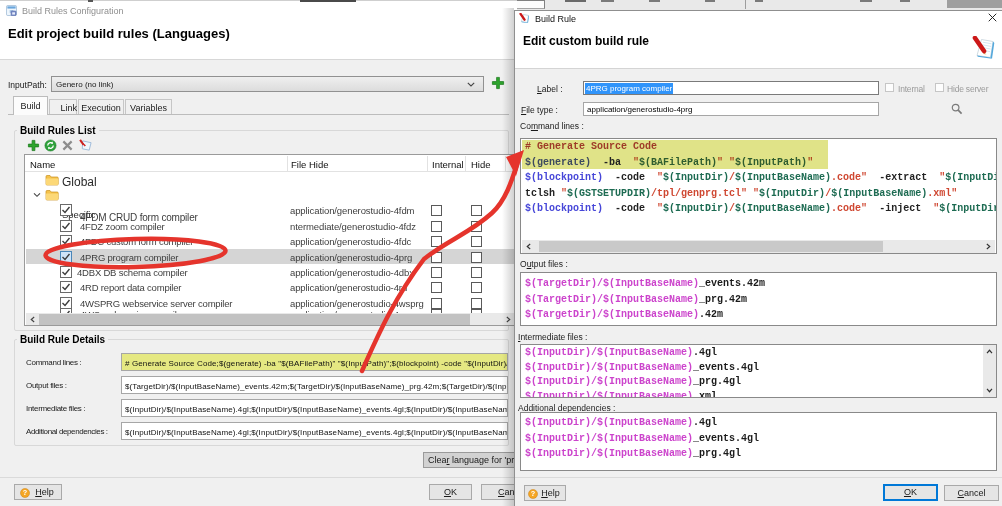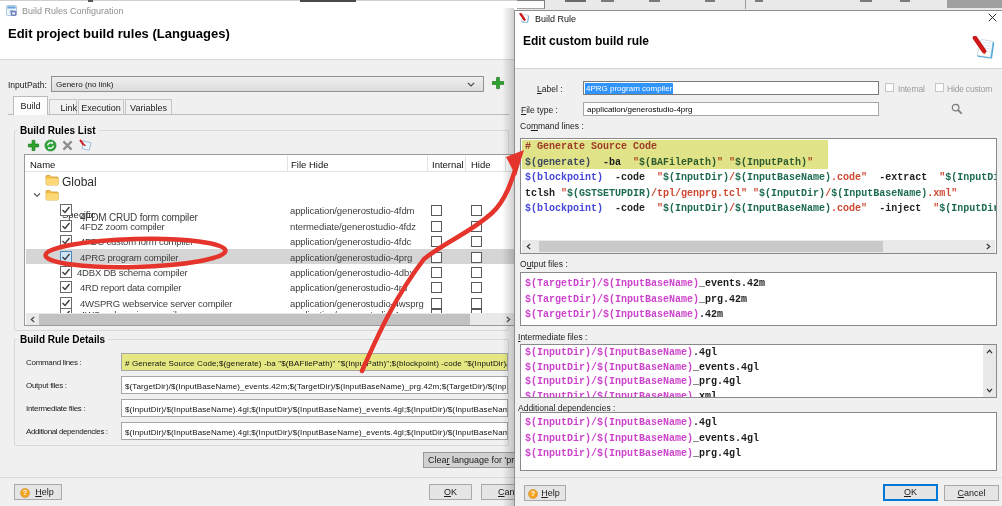--- a/index.html
+++ b/index.html
@@ -282,21 +282,21 @@
     <path d="M3 2 L12 15" stroke="#cc1818" stroke-width="4.6" stroke-linecap="round"></path>
   </svg>
 
   <div class="abs lbl" style="left:22px;top:73px;"><u class="mn">L</u>abel :</div>
   <div class="abs fld" style="left:68px;top:70px;width:296px;height:14px;border-color:#7a7a7a;">
     <span style="position:absolute;left:1px;top:1px;background:#3094fa;color:#fff;font-size:8px;padding:1px 1px;">4PRG program compiler</span>
   </div>
   <div class="abs" style="left:370px;top:72px;width:9px;height:9px;background:#fdfdfd;border:1px solid #c6c6c6;"></div>
   <div class="abs" style="left:383px;top:73px;font-size:8.5px;color:#9b9b9b;letter-spacing:-0.2px;">Internal</div>
   <div class="abs" style="left:420px;top:72px;width:9px;height:9px;background:#fdfdfd;border:1px solid #c6c6c6;"></div>
-  <div class="abs" style="left:432px;top:73px;font-size:8.5px;color:#9b9b9b;letter-spacing:-0.2px;">Hide custom</div>
+  <div class="abs" style="left:432px;top:73px;font-size:8.5px;color:#9b9b9b;letter-spacing:-0.2px;">Hide server</div>
 
   <div class="abs lbl" style="left:6px;top:94px;"><u class="mn">F</u>ile type :</div>
   <div class="abs fld" style="left:68px;top:91px;width:296px;height:14px;">
     <span style="position:absolute;left:3px;top:2px;font-size:8px;">application/generostudio-4prg</span>
   </div>
   <svg class="abs" style="left:436px;top:92px;" width="12" height="12" viewBox="0 0 13 13">
     <circle cx="5" cy="5" r="3.6" fill="none" stroke="#7a7a7a" stroke-width="1.3"></circle>
     <path d="M7.8 7.8 L11.5 11.5" stroke="#7a7a7a" stroke-width="1.8"></path>
   </svg>
 

